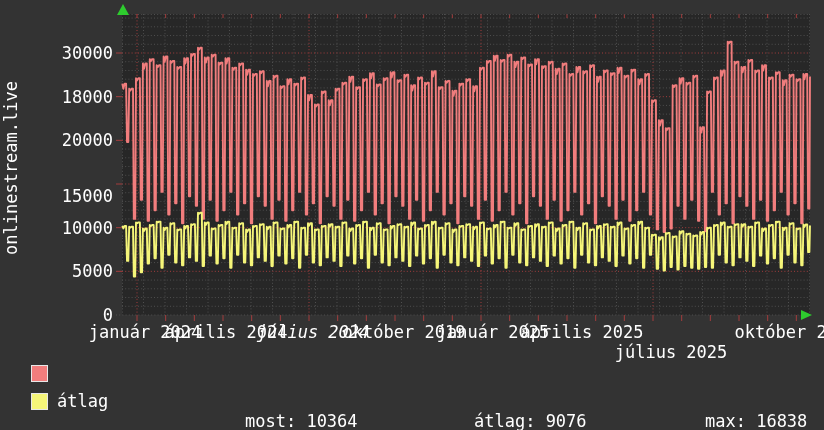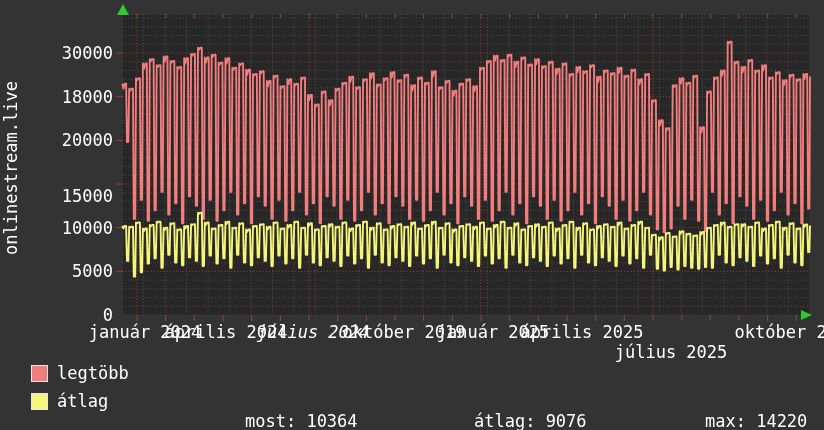--- a/index.html
+++ b/index.html
@@ -181,28 +181,27 @@
       <div class="xlab" style="left: 226px;">április 2024</div>
       <div class="xlab" style="left: 313px; font-style: italic;">július 2024</div>
       <div class="xlab" style="left: 404px;">október 2019</div>
       <div class="xlab" style="left: 493px;">január 2025</div>
       <div class="xlab" style="left: 582px;">április 2025</div>
       <div class="xlab" style="left: 671px; margin-top: 20px;">július 2025</div>
       <div class="xlab" style="left: 796px;">október 2025</div>
     </div>
 
   <div class="swatch" style="left: 31px; top: 365px; background: rgb(241, 125, 125);" id="sw0"></div>
-  <div class="legend-text" style="left:57px;top:363px;">legtöbb</div>
 
   <div class="swatch" style="left: 31px; top: 393px; background: rgb(245, 245, 121);" id="sw1"></div>
   <div class="legend-text" style="left:57px;top:391px;text-align:center;">átlag</div>
 
   <div class="legend-text" style="left:204px;top:391px;">
     <span>most:</span><span> </span><span>10364</span>
   </div>
   <div class="legend-text" style="left:433px;top:391px;">
     <span>átlag:</span><span> </span><span>9076</span>
   </div>
   <div class="legend-text" style="left:664px;top:391px;">
-    <span>max:</span><span> </span><span>14220</span>
+    <span>max:</span><span> </span><span>16838</span>
   </div>
 
 </div>
 
 </body></html>

